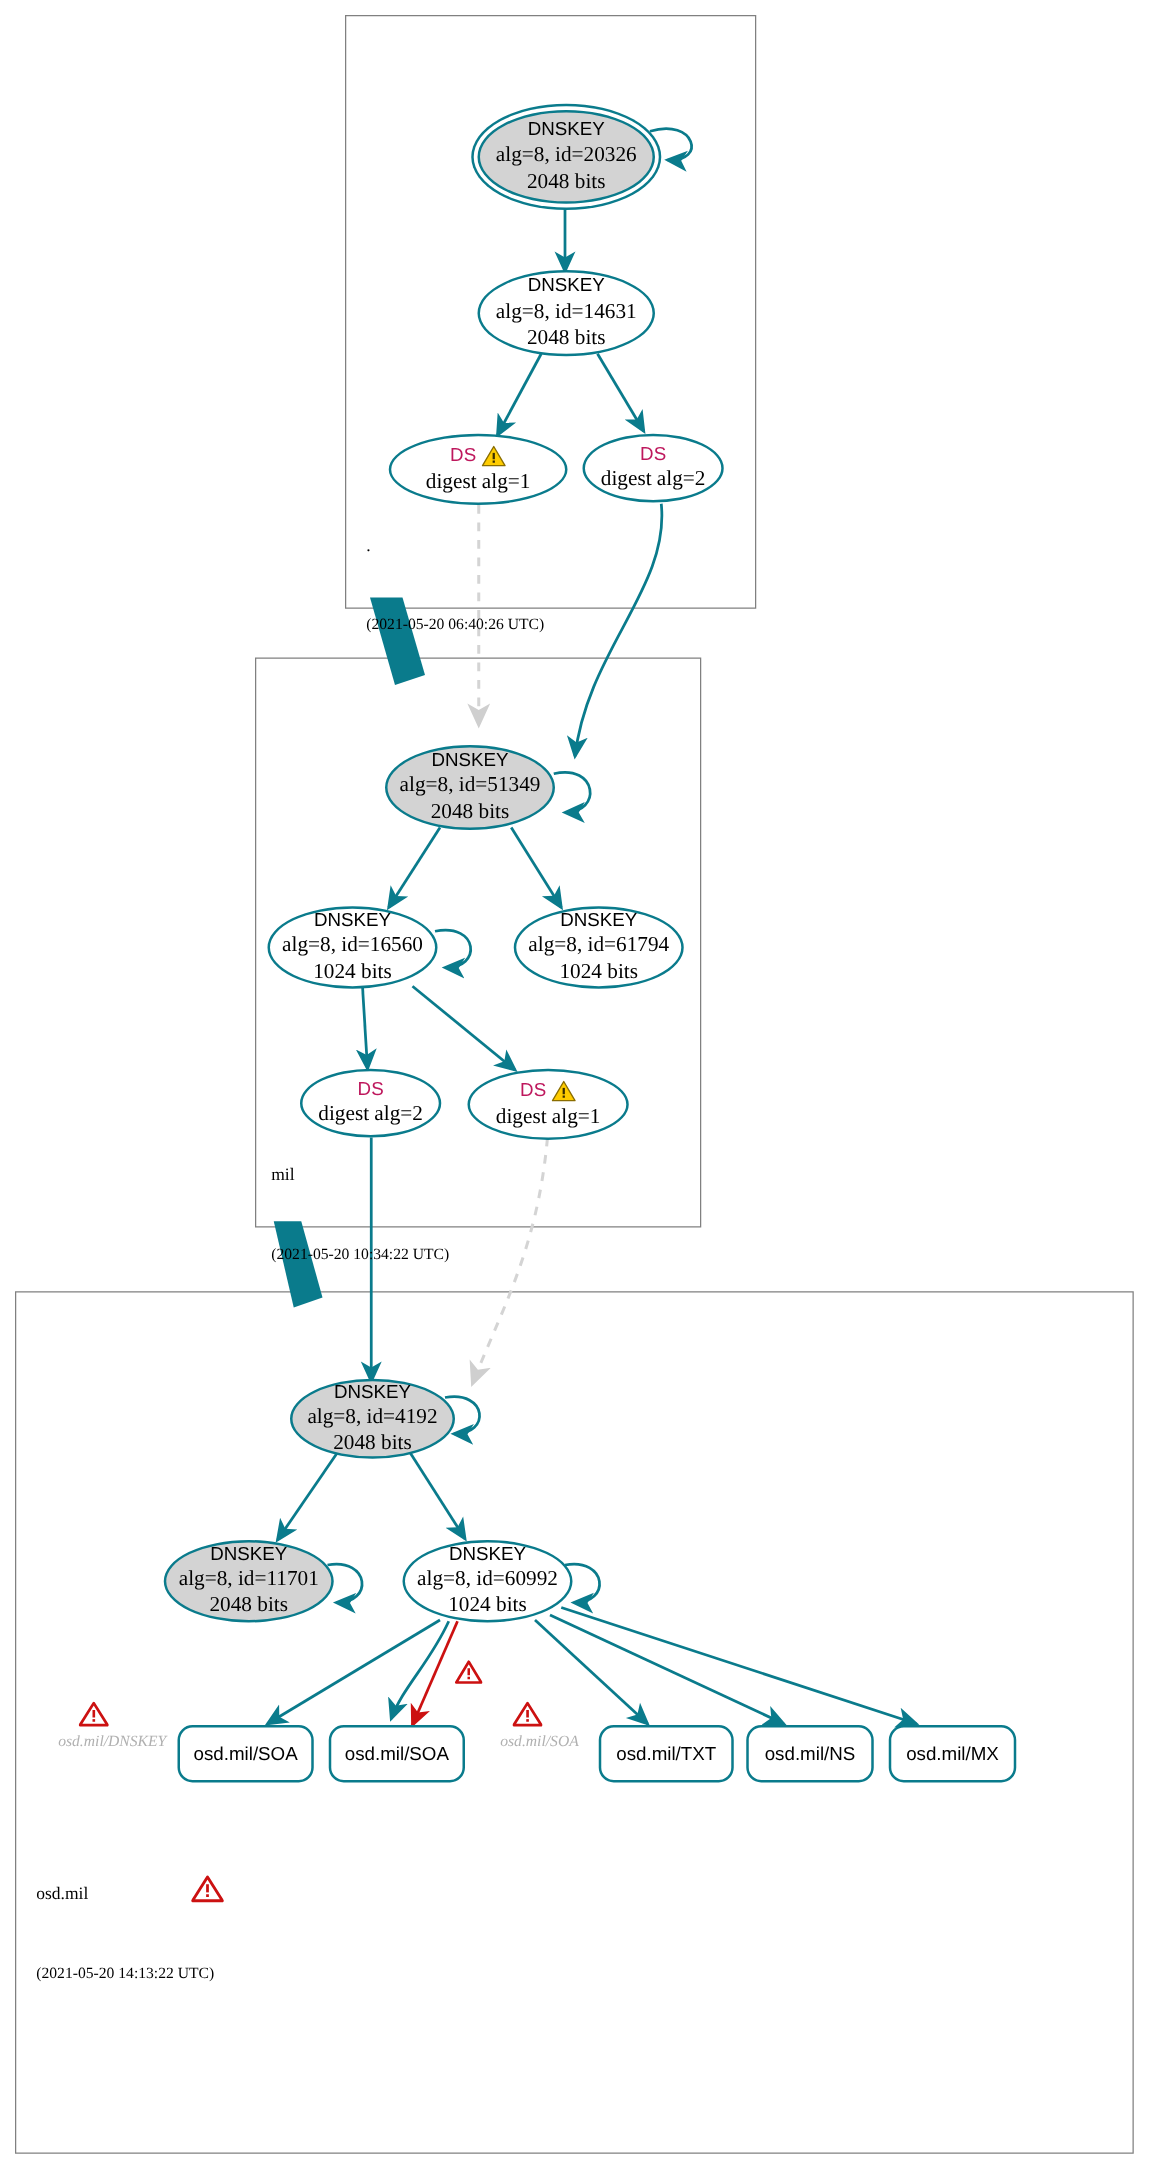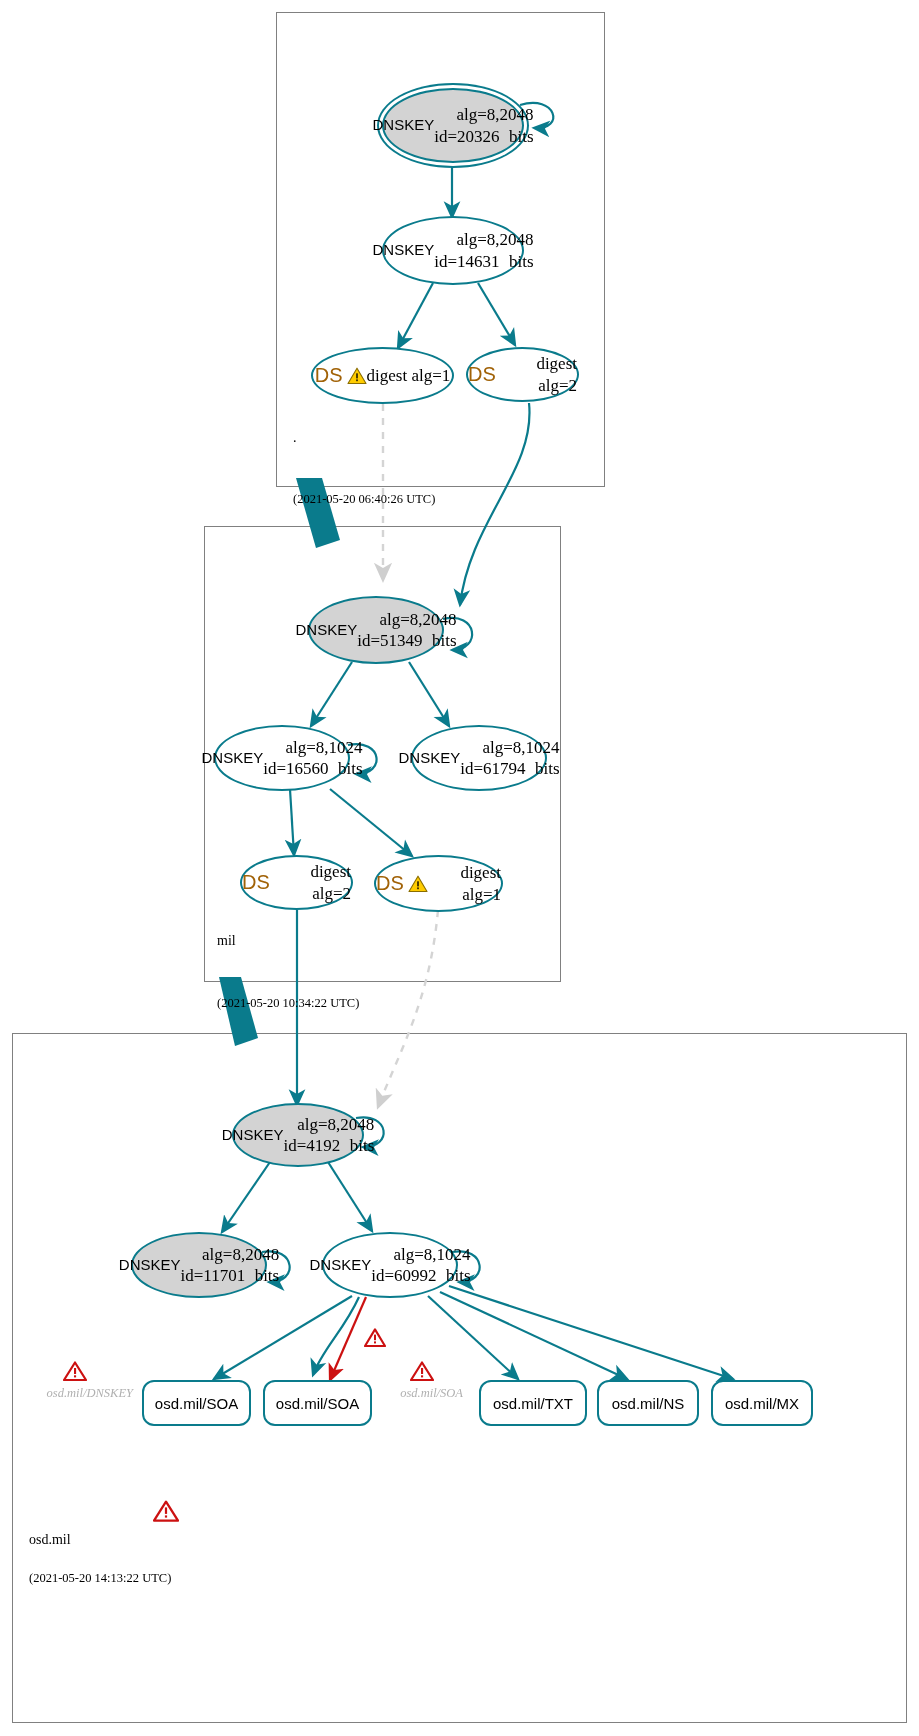--- a/index.html
+++ b/index.html
@@ -30,24 +30,24 @@
   .zonebox {
     position: absolute;
     border: 1px solid #808080;
     background: transparent;
     box-sizing: border-box;
   }
   .node {
     position: absolute;
     box-sizing: border-box;
     display: flex;
-    flex-direction: row;
+    flex-direction: column;
     align-items: center;
     justify-content: center;
-    text-align: right;
+    text-align: left;
   }
   .ellipse {
     border: 2px solid #0a7b8c;
     border-radius: 50%;
     background: #ffffff;
   }
   .ellipse.shaded { background: #d3d3d3; }
   .ellipse.dbl {
     box-shadow: 0 0 0 3px #ffffff, 0 0 0 5px #0a7b8c;
   }
@@ -66,22 +66,22 @@
     line-height: 1.1;
   }
   .t-sub {
     font-family: "Liberation Serif", serif;
     font-size: 17px;
     color: #000000;
     line-height: 1.25;
   }
   .t-ds {
     font-family: "Liberation Sans", sans-serif;
-    font-size: 20px;
-    color: #a16207;
+    font-size: 15px;
+    color: #be185d;
   }
   .t-rr {
     font-family: "Liberation Sans", sans-serif;
     font-size: 15px;
     color: #000000;
     white-space: nowrap;
   }
   .zone-label {
     position: absolute;
     font-family: "Liberation Serif", serif;
@@ -310,21 +310,21 @@
   </svg>
   <div class="err-label" style="left:18px; top:1386px; width:115px;">osd.mil/DNSKEY</div>
 
   <svg width="24" height="21" viewBox="0 0 24 21" style="position:absolute; left:410px; top:1361px;">
     <path d="M12,1.5 L23,19 L1,19 Z" fill="#ffffff" stroke="#cc1111" stroke-width="2.2" stroke-linejoin="round"></path>
     <rect x="11" y="7" width="2.1" height="6" fill="#cc1111"></rect>
     <rect x="11" y="14.3" width="2.1" height="2.1" fill="#cc1111"></rect>
   </svg>
   <div class="err-label" style="left:381px; top:1386px; width:82px;">osd.mil/SOA</div>
 
-  <div class="zone-label" style="left:29px; top:1508px;margin-top:24px;">osd.mil</div>
+  <div class="zone-label" style="left:29px; top:1508px;">osd.mil</div>
   <svg width="26" height="23" viewBox="0 0 26 23" style="position:absolute; left:153px; top:1500px;">
     <path d="M13,1.6 L25,20.6 L1,20.6 Z" fill="#ffffff" stroke="#cc1111" stroke-width="2.3" stroke-linejoin="round"></path>
     <rect x="11.9" y="7.4" width="2.2" height="6.5" fill="#cc1111"></rect>
     <rect x="11.9" y="15.4" width="2.2" height="2.2" fill="#cc1111"></rect>
   </svg>
   <div class="zone-time" style="left:29px; top:1531px;">(2021-05-20 14:13:22 UTC)</div>
 
 </div>
 
 </body></html>

